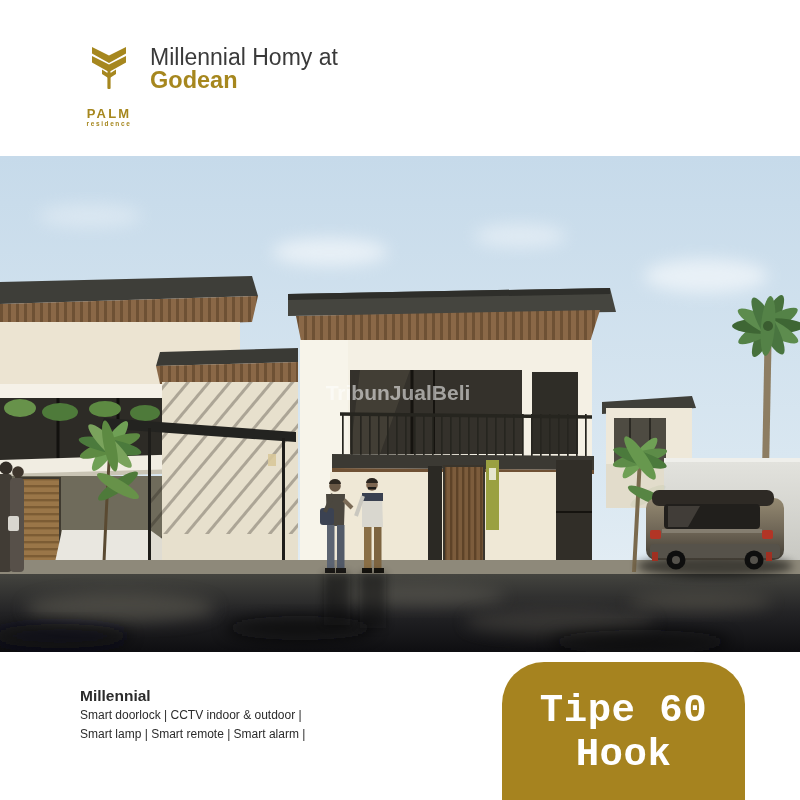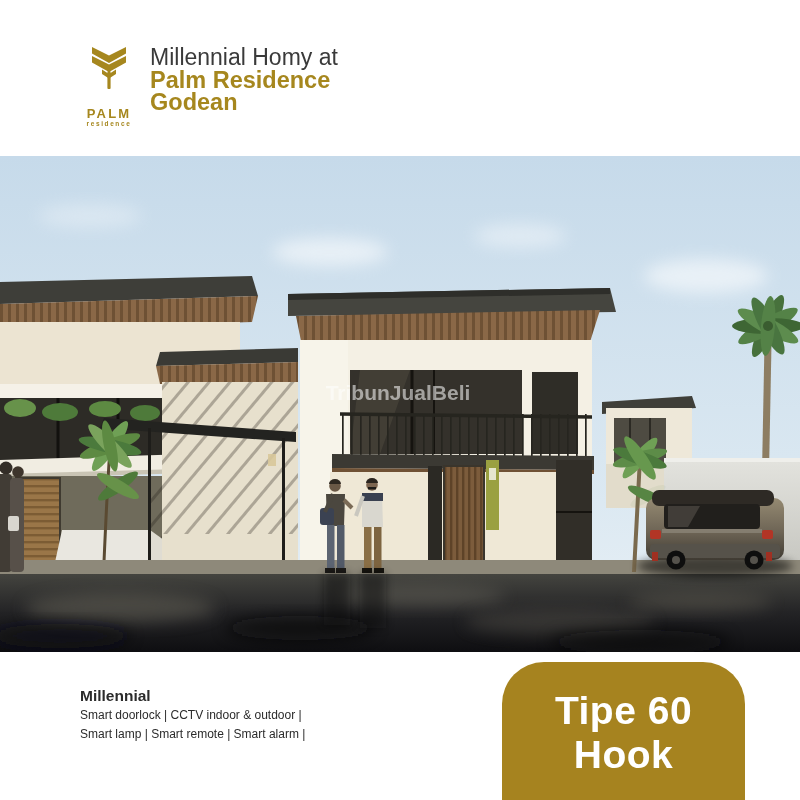--- a/index.html
+++ b/index.html
@@ -19,21 +19,21 @@
 
   
   .photo{position:absolute;left:0;top:156px;width:652px;height:496px;}
 
   
   .features{position:absolute;left:80px;top:686px;width:400px;color:#2b2b2b;}
   .f-title{font-size:15.5px;font-weight:bold;line-height:19.5px;}
   .f-line{font-size:12px;line-height:19.5px;}
   .badge{position:absolute;left:502px;top:662px;width:243px;height:138px;
          background:#A6831F;border-radius:42px 42px 0 0;color:#ffffff;
-         text-align:center;padding-top:27px;box-sizing:border-box;}
+         text-align:center;padding-top:27px;box-sizing:border-box;font-family:Liberation Mono, monospace;}
   .badge div{font-size:39px;font-weight:bold;line-height:44px;letter-spacing:.5px;}
 </style>
 </head>
 <body>
 
 <div class="page">
 
   <div class="header">
     <div class="logo">
       <svg class="mark" width="38" height="42" viewBox="0 0 36 42">
@@ -42,21 +42,20 @@
           <path d="M1,8.5 L18,17 L35,8.5 L35,15 L18,24.5 L1,15 Z" transform="translate(0,0.5)"></path>
           <path d="M11,20.5 L18,25 L25,20.5 L25,25 L18,29.5 L11,25 Z" transform="translate(0,2)"></path>
           <rect x="16.4" y="24" width="3.2" height="18" rx="1"></rect>
         </g>
       </svg>
       <div class="brand">PALM</div>
       <div class="brand-sub">residence</div>
     </div>
     <div class="title">
       <div class="t1">Millennial Homy at</div>
-      <div class="t2">Palm Residence</div>
       <div class="t3">Godean</div>
     </div>
   </div>
 
   <div class="photo">
   <svg width="800" height="496" viewBox="0 0 800 496">
     <defs>
       <linearGradient id="sky" x1="0" y1="0" x2="0" y2="1">
         <stop offset="0" stop-color="#c6daea"></stop>
             <stop offset="0.7" stop-color="#dce9f2"></stop>

